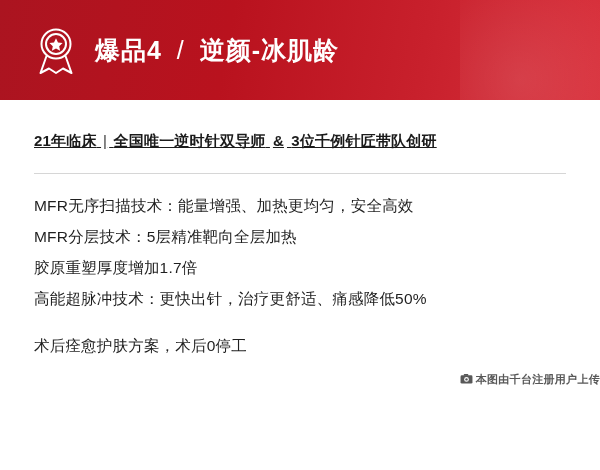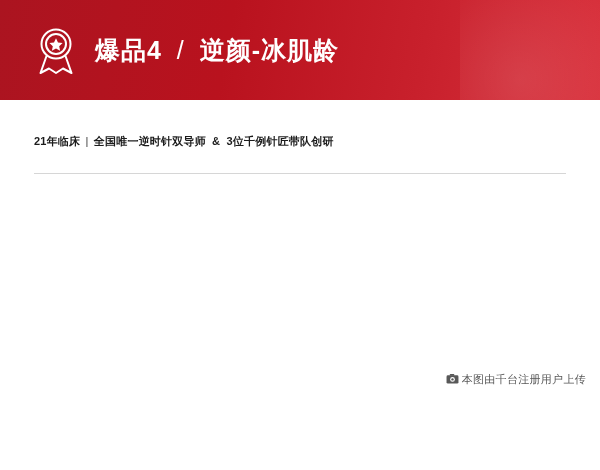--- a/index.html
+++ b/index.html
@@ -71,24 +71,25 @@
   }
 
   
   .body-wrap {
     padding: 26px 34px 0 34px;
     box-sizing: border-box;
   }
 
   .claims {
     color: #1b1b1b;
-    font-size: 11px;
+    font-size: 15px;
     font-weight: bold;
     line-height: 30px;
     letter-spacing: 0.2px;
+    text-decoration: underline;
   }
   .claims .bar {
     font-weight: normal;
     color: #3a3a3a;
     padding: 0 2px;
   }
   .claims .amp {
     font-weight: bold;
     padding: 0 3px;
   }
@@ -108,27 +109,28 @@
   .features .row {
     white-space: nowrap;
   }
   .features .gap {
     height: 16px;
   }
 
   
   .footer {
     position: absolute;
-    right: 14px;
+    right: 0;
     bottom: 5px;
     display: flex;
     align-items: center;
     color: #585858;
     font-size: 11px;
     letter-spacing: 0.3px;
+    font-weight: bold;
   }
   .footer .cam {
     display: inline-block;
     margin-right: 3px;
     line-height: 1;
   }
 </style>
 </head>
 <body>
 
@@ -161,20 +163,28 @@
         <span>21年临床</span>
         <span class="bar">|</span>
         <span>全国唯一逆时针双导师</span>
         <span class="amp">&amp;</span>
         <span>3位千例针匠带队创研</span>
       </div>
     </div>
 
     <hr class="divider">
 
+    <div class="features">
+      <div class="row">MFR无序扫描技术：能量增强、加热更均匀，安全高效</div>
+      <div class="row">MFR分层技术：5层精准靶向全层加热</div>
+      <div class="row">胶原重塑厚度增加1.7倍</div>
+      <div class="row">高能超脉冲技术：更快出针，治疗更舒适、痛感降低50%</div>
+      <div class="gap"></div>
+      <div class="row">术后痊愈护肤方案，术后0停工</div>
+    </div>
 
   </div>
 
   <div class="footer">
     <span class="cam">
       <svg viewBox="0 0 14 12" width="13" height="11" aria-hidden="true">
         <rect x="0.5" y="2.5" width="13" height="9" rx="1.5" fill="#585858"></rect>
         <rect x="4" y="1" width="5" height="2" rx="0.8" fill="#585858"></rect>
         <circle cx="7" cy="7" r="2.6" fill="#ffffff"></circle>
         <circle cx="7" cy="7" r="1.3" fill="#585858"></circle>

